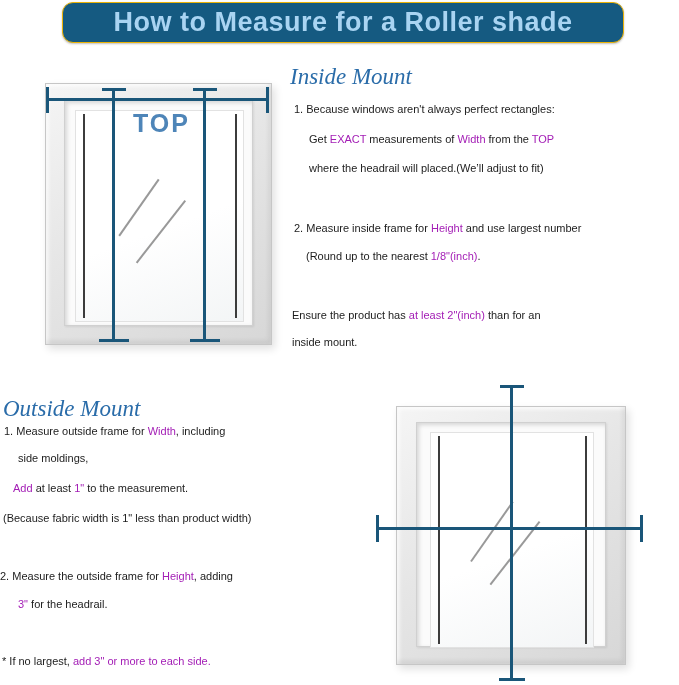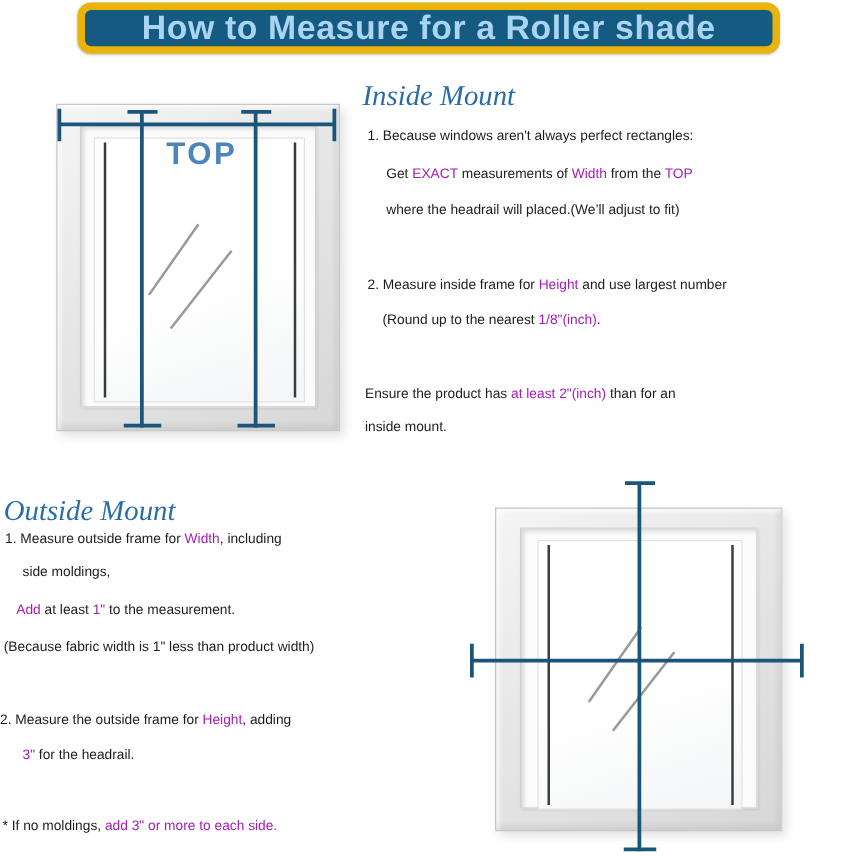--- a/index.html
+++ b/index.html
@@ -14,21 +14,21 @@
   * { margin:0; padding:0; box-sizing:border-box; }
   html,body { background:#ffffff; }
   .canvas {
     position:relative; width:679px; height:685px; background:#ffffff;
     overflow:hidden; font-family:"Liberation Sans", sans-serif;
   }
 
   
   .banner {
     position:absolute; left:62px; top:2px; width:562px; height:41px;
-    background:var(--header_bg); border:6px solid #eab308; border-radius:11px;
+    background:var(--header_bg); border:1px solid #eab308; border-radius:11px;
     display:flex; align-items:center; justify-content:center;
     box-shadow:0 1px 2px rgba(0,0,0,.25);
   }
   .banner-title {
     font-size:27px; font-weight:bold; color:var(--header_text); letter-spacing:.5px;
     white-space:nowrap;
   }
 
   
   .win { position:absolute; }
@@ -149,21 +149,21 @@
   <div class="tl im-n-l1"><span>Ensure the product has </span><span class="seg-accent">at least 2"(inch)</span><span> than for an</span></div>
   <div class="tl im-n-l2"><span>inside mount.</span></div>
 
   <div class="mount-h h-outside">Outside Mount</div>
   <div class="tl om-i1-l1"><span>1. Measure outside frame for </span><span class="seg-accent">Width</span><span>, including</span></div>
   <div class="tl om-i1-l2"><span>side moldings,</span></div>
   <div class="tl om-i1-l3"><span class="seg-accent">Add</span><span> at least </span><span class="seg-accent">1"</span><span> to the measurement.</span></div>
   <div class="tl om-i1-l4"><span>(Because fabric width is 1" less than product width)</span></div>
   <div class="tl om-i2-l1"><span>2. Measure the outside frame for </span><span class="seg-accent">Height</span><span>, adding</span></div>
   <div class="tl om-i2-l2"><span class="seg-accent">3"</span><span>  for the headrail.</span></div>
-  <div class="tl om-n-l1"><span>* If no moldings, </span><span class="seg-accent">add 3" or more to each side.</span></div>
+  <div class="tl om-n-l1"><span>* If no largest, </span><span class="seg-accent">add 3" or more to each side.</span></div>
 
   <div class="win win-outside">
     <div class="f-outer"></div>
     <div class="f-mid"></div>
     <div class="glass">
       <div class="sash sash-l"></div>
       <div class="sash sash-r"></div>
       <div class="diag diag-1"></div>
       <div class="diag diag-2"></div>
     </div>

